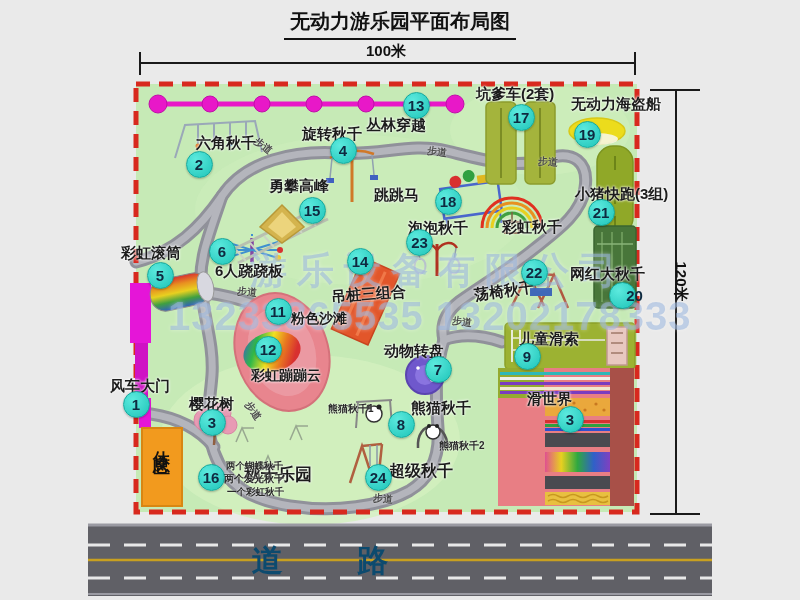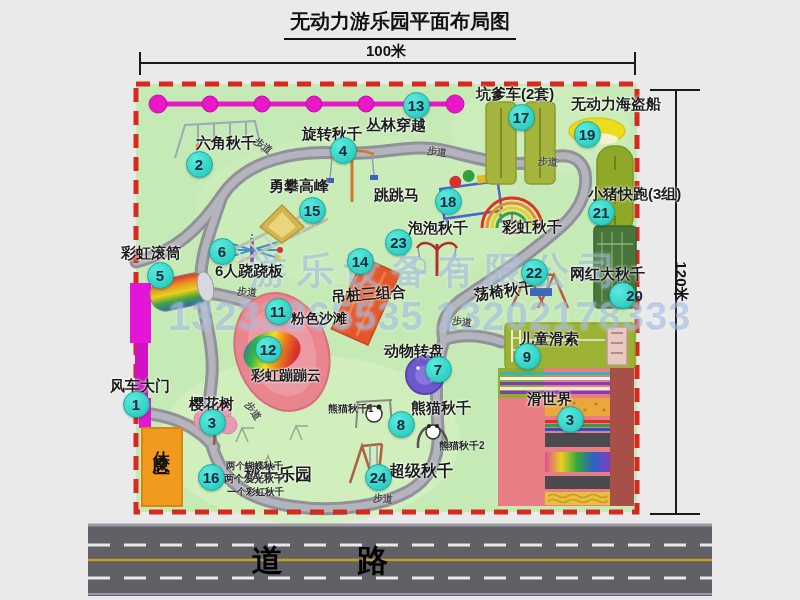--- a/index.html
+++ b/index.html
@@ -21,21 +21,21 @@
   .badge{position:absolute;width:27px;height:27px;border-radius:50%;z-index:35;
        background:radial-gradient(circle at 35% 30%, #5ceade, #1ec4b8);
        border:1.5px solid #15a89d;color:#0e2a40;font-weight:bold;font-size:15px;
        display:flex;align-items:center;justify-content:center;box-sizing:border-box;
        box-shadow:0 1px 2px rgba(0,0,0,.25);}
   .watermark{position:absolute;z-index:20;font-weight:bold;color:rgba(150,178,220,0.55);
        white-space:nowrap;text-shadow:0 0 4px rgba(255,255,255,.35);line-height:1;}
   .wm-company{left:250px;top:252px;font-size:37px;letter-spacing:10px;}
   .wm-phone{left:168px;top:296px;font-size:40px;letter-spacing:1px;}
   .road-text{position:absolute;left:0;top:540px;width:648px;text-align:center;z-index:25;
-       font-size:31px;font-weight:bold;color:#000000;white-space:pre;letter-spacing:8px;}
+       font-size:31px;font-weight:bold;color:#0c4a6e;white-space:pre;letter-spacing:8px;}
   .rest-text{position:absolute;left:150px;top:438px;z-index:30;font-size:17px;font-weight:bold;
        color:#111;writing-mode:vertical-rl;letter-spacing:4px;}
 </style>
 </head>
 <body>
 
 <div class="stage">
 
   <svg width="800" height="600" viewBox="0 0 800 600">
     <defs>
@@ -376,26 +376,26 @@
       <div class="lbl" style="left: 244px; top: 446px; font-size: 17px; margin-top: 20px;">秋千乐园</div>
       <div class="badge" style="left: 197.5px; top: 463.5px;">16</div>
       <div class="lbl" style="left: 476px; top: 86px; font-size: 15px;">坑爹车(2套)</div>
       <div class="badge" style="left: 507.5px; top: 103.5px;">17</div>
       <div class="lbl" style="left: 374px; top: 187px; font-size: 15px;">跳跳马</div>
       <div class="badge" style="left: 422.5px; top: 187.5px; margin-left: 12px;">18</div>
       <div class="lbl" style="left: 571px; top: 96px; font-size: 15px;">无动力海盗船</div>
       <div class="badge" style="left: 573.5px; top: 121px;">19</div>
       <div class="lbl" style="left: 570px; top: 266px; font-size: 15px;">网红大秋千</div>
       <div class="badge" style="left: 609px; top: 281.5px; padding-left: 24px;">20</div>
-      <div class="lbl" style="left: 575px; top: 186px; font-size: 15px; margin-left: 13px;">小猪快跑(3组)</div>
+      <div class="lbl" style="left: 575px; top: 186px; font-size: 15px;">小猪快跑(3组)</div>
       <div class="badge" style="left: 587.5px; top: 198.5px;">21</div>
       <div class="lbl" style="left: 474px; top: 283px; font-size: 15px; transform: rotate(-8deg);">荡椅秋千</div>
       <div class="badge" style="left: 520.5px; top: 258.5px;">22</div>
       <div class="lbl" style="left: 408px; top: 220px; font-size: 15px;">泡泡秋千</div>
-      <div class="badge" style="left: 385px; top: 228.5px; text-align: right;">23</div>
+      <div class="badge" style="left: 406px; top: 228.5px; text-align: right;">23</div>
       <div class="lbl" style="left: 389px; top: 463px; font-size: 16px;">超级秋千</div>
       <div class="badge" style="left: 364.5px; top: 463.5px;">24</div>
       <div class="lbl" style="left: 502px; top: 219px; font-size: 15px;">彩虹秋千</div>
       <div class="sublbl" style="left: 328px; top: 404px; font-size: 10px;">熊猫秋千1</div>
       <div class="sublbl" style="left: 420px; top: 441px; font-size: 10px; padding-left: 19px;">熊猫秋千2</div>
       <div class="sublbl" style="left: 226px; top: 461px; font-size: 9.5px;">两个蝴蝶秋千</div>
       <div class="sublbl" style="left: 224px; top: 474px; font-size: 10px;">两个发光秋千</div>
       <div class="sublbl" style="left: 227px; top: 487px; font-size: 9.5px;">一个彩虹秋千</div>
       <div class="budao" style="left: 253px; top: 141px; font-size: 10px; transform: rotate(38deg);">步道</div>
       <div class="budao" style="left: 427px; top: 147px; font-size: 10px; transform: rotate(8deg);">步道</div>

